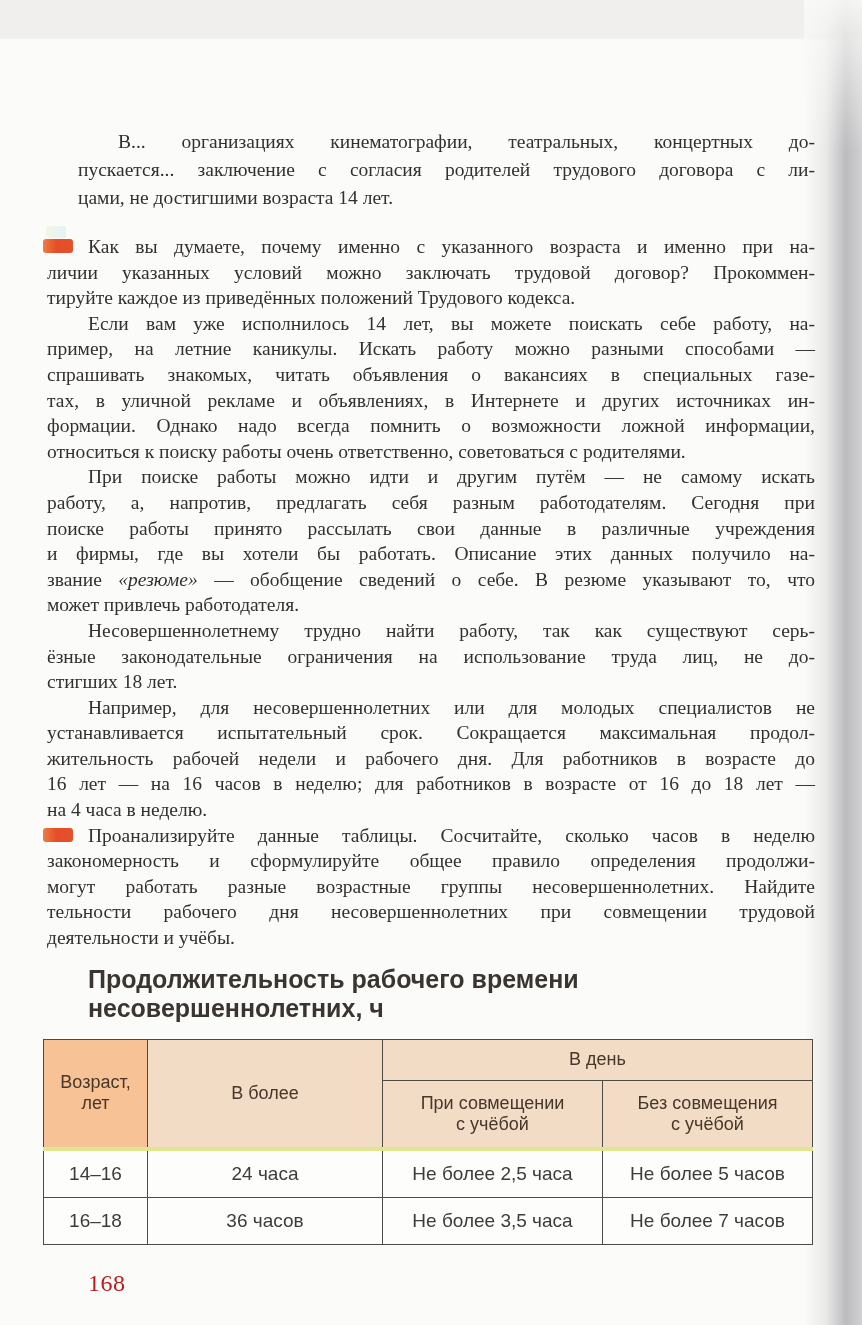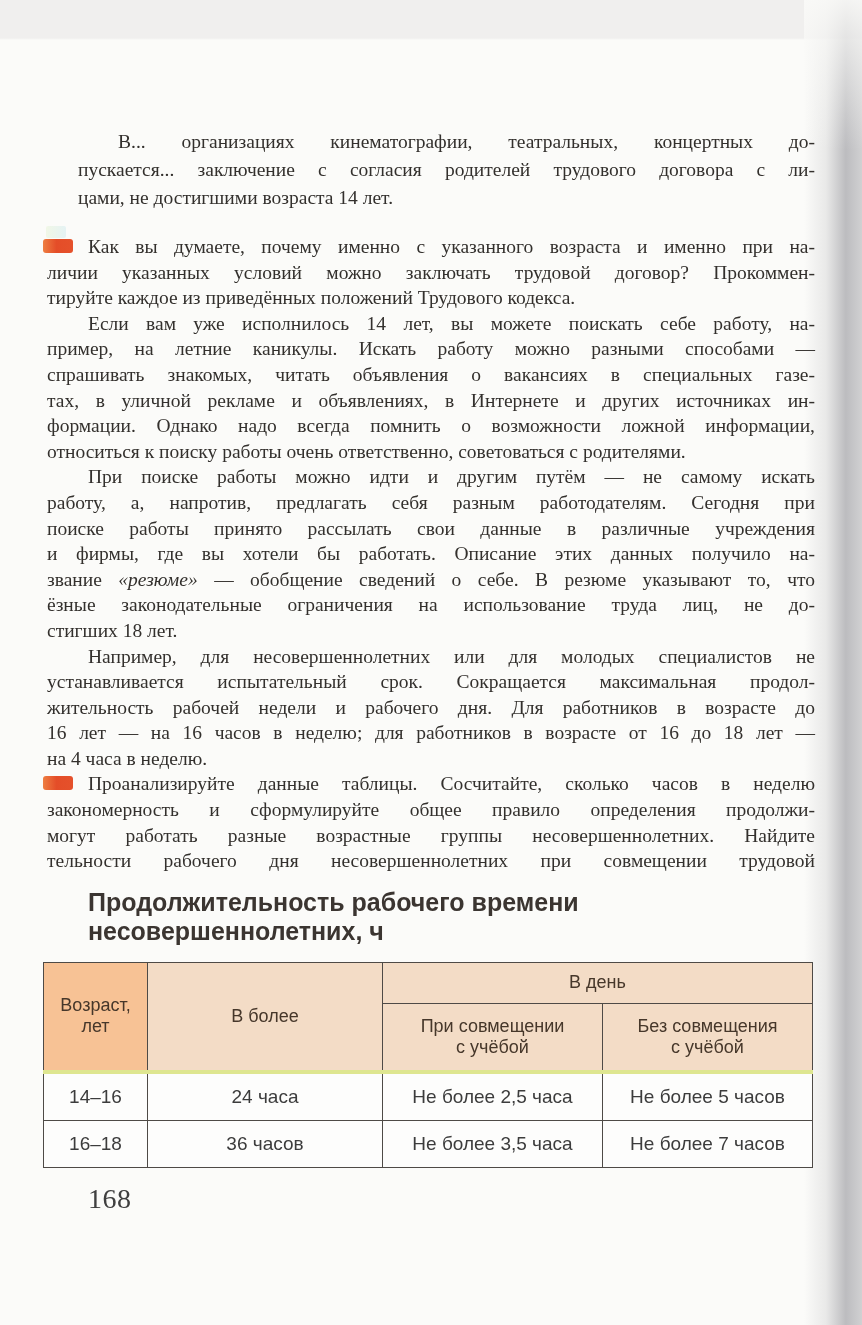--- a/index.html
+++ b/index.html
@@ -62,22 +62,22 @@
   }
   table.hours thead th.agecol{background:var(--firstcol);}
   table.hours tr.group th{height:36px;}
   table.hours tr.sub th{height:62px;}
   table.hours tbody td{
     height:42px;text-align:center;vertical-align:middle;
     font-size:19px;font-weight:normal;color:#3c3c3c;background:#fdfdfc;
   }
   table.hours tbody tr:first-child td{border-top:4px solid var(--green);}
   .page-number{
-    position:absolute;left:88px;top:1183px;
-    font-size:28px;color:#404040;letter-spacing:.5px;
+    position:absolute;left:88px;top:1270px;
+    font-size:24px;color:#b91c1c;letter-spacing:.5px;
   }
 </style>
 </head>
 <body>
 
 <div class="edge-shadow"></div>
 <div class="edge-shadow-topfade"></div>
 <div class="speck"></div>
 
 <div class="content">
@@ -100,38 +100,41 @@
         <div class="tline">тах, в уличной рекламе и объявлениях, в Интернете и других источниках ин-</div>
         <div class="tline">формации. Однако надо всегда помнить о возможности ложной информации,</div>
         <div class="tline last">относиться к поиску работы очень ответственно, советоваться с родителями.</div>
       </div>
       <div class="block para">
         <div class="tline first">При поиске работы можно идти и другим путём — не самому искать</div>
         <div class="tline">работу, а, напротив, предлагать себя разным работодателям. Сегодня при</div>
         <div class="tline">поиске работы принято рассылать свои данные в различные учреждения</div>
         <div class="tline">и фирмы, где вы хотели бы работать. Описание этих данных получило на-</div>
         <div class="tline">звание <i>«резюме»</i> — обобщение сведений о себе. В резюме указывают то, что</div>
+        <div class="tline last">может привлечь работодателя.</div>
       </div>
       <div class="block para">
+        <div class="tline first">Несовершеннолетнему трудно найти работу, так как существуют серь-</div>
         <div class="tline">ёзные законодательные ограничения на использование труда лиц, не до-</div>
         <div class="tline last">стигших 18 лет.</div>
       </div>
       <div class="block para">
         <div class="tline first">Например, для несовершеннолетних или для молодых специалистов не</div>
         <div class="tline">устанавливается испытательный срок. Сокращается максимальная продол-</div>
         <div class="tline">жительность рабочей недели и рабочего дня. Для работников в возрасте до</div>
         <div class="tline">16 лет — на 16 часов в неделю; для работников в возрасте от 16 до 18 лет —</div>
         <div class="tline last">на 4 часа в неделю.</div>
       </div>
       <div class="block task">
         <span class="bullet"></span>
         <div class="tline first">Проанализируйте данные таблицы. Сосчитайте, сколько часов в неделю</div>
         <div class="tline">закономерность и сформулируйте общее правило определения продолжи-</div>
         <div class="tline">могут работать разные возрастные группы несовершеннолетних. Найдите</div>
         <div class="tline">тельности рабочего дня несовершеннолетних при совмещении трудовой</div>
+        <div class="tline last">деятельности и учёбы.</div>
       </div>
     </div>
 
   <div class="table-title">Продолжительность рабочего времени несовершеннолетних, ч</div>
 
   <table class="hours">
     <colgroup>
       <col style="width:104px">
         <col style="width:235px">
         <col style="width:220px">

